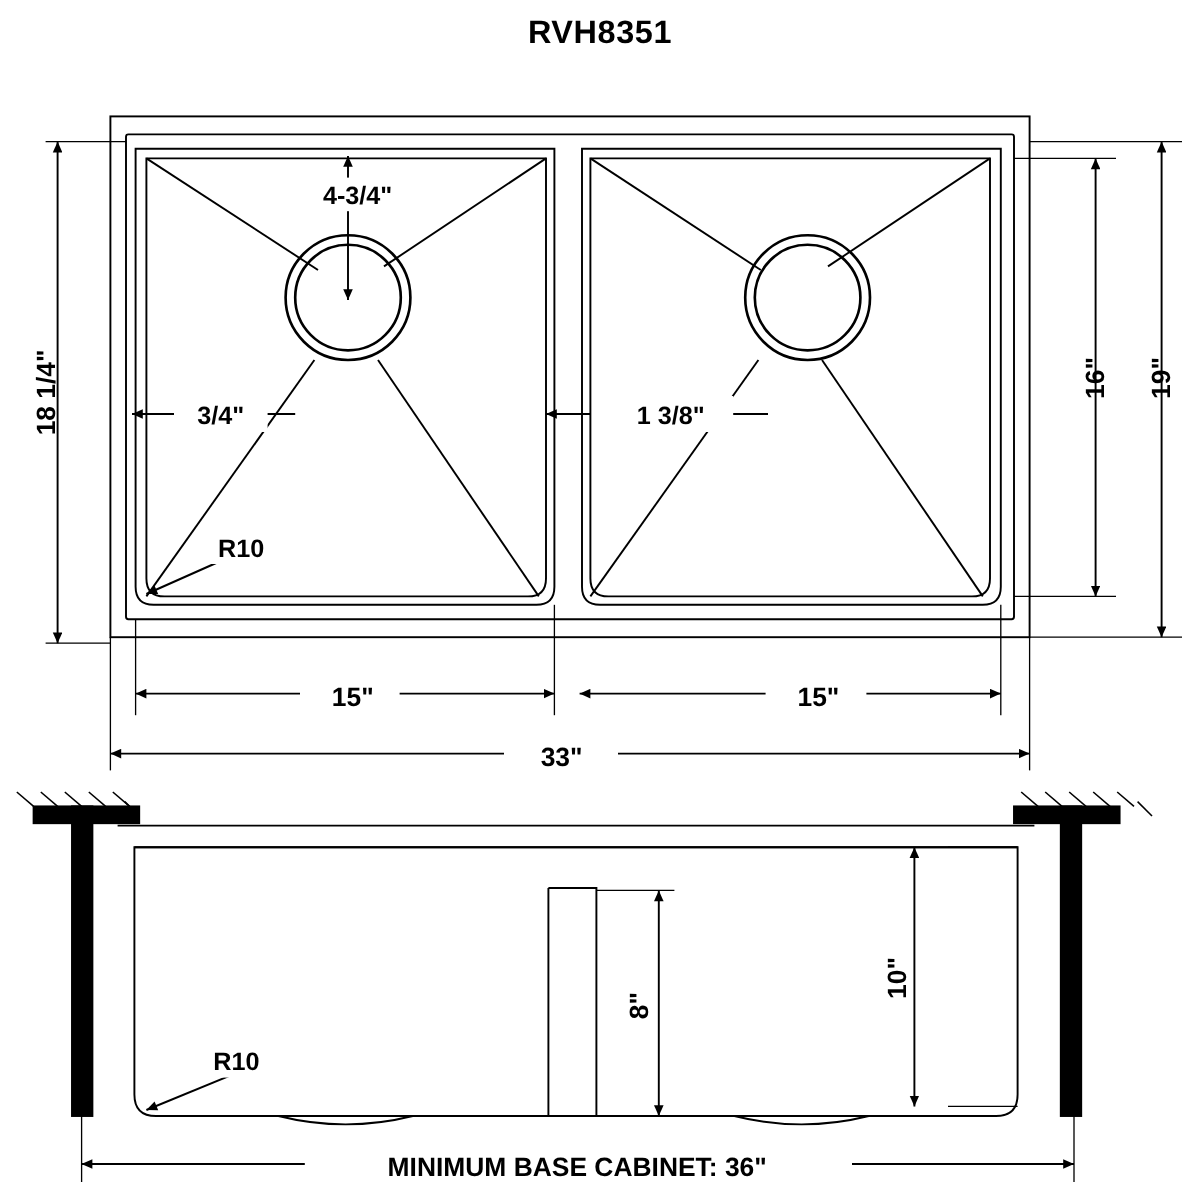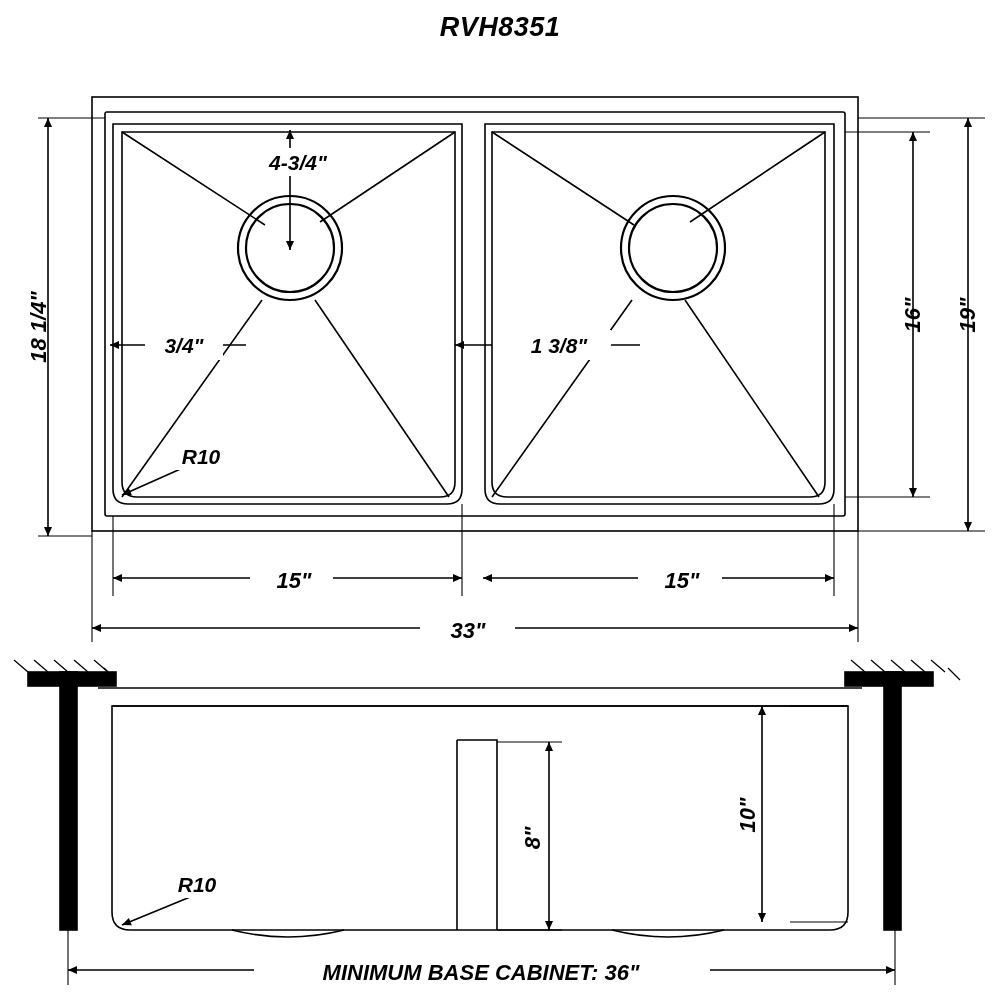--- a/index.html
+++ b/index.html
@@ -12,21 +12,20 @@
     height: 1000px;
     font-family: "Liberation Sans", sans-serif;
     color: #000000;
     position: relative;
     overflow: hidden;
   }
   #sheet {
     position: relative;
     width: 1000px;
     height: 1000px;
-    font-style: italic;
   }
   #title {
     position: absolute;
     top: 12px;
     left: 0;
     width: 1000px;
     text-align: center;
     font-size: 27px;
     font-weight: bold;
     letter-spacing: 0.5px;

